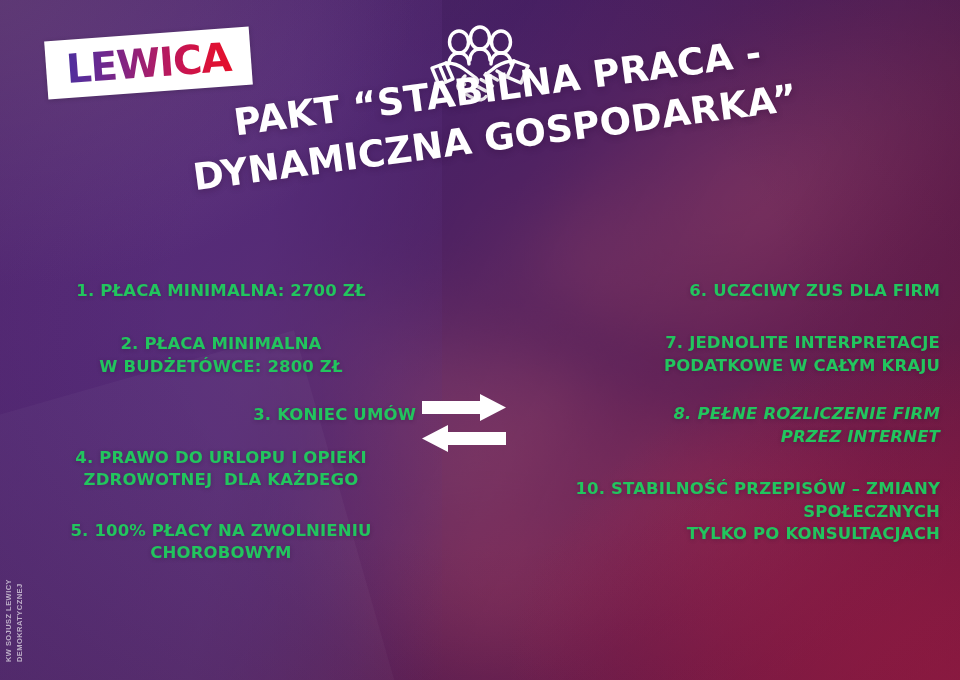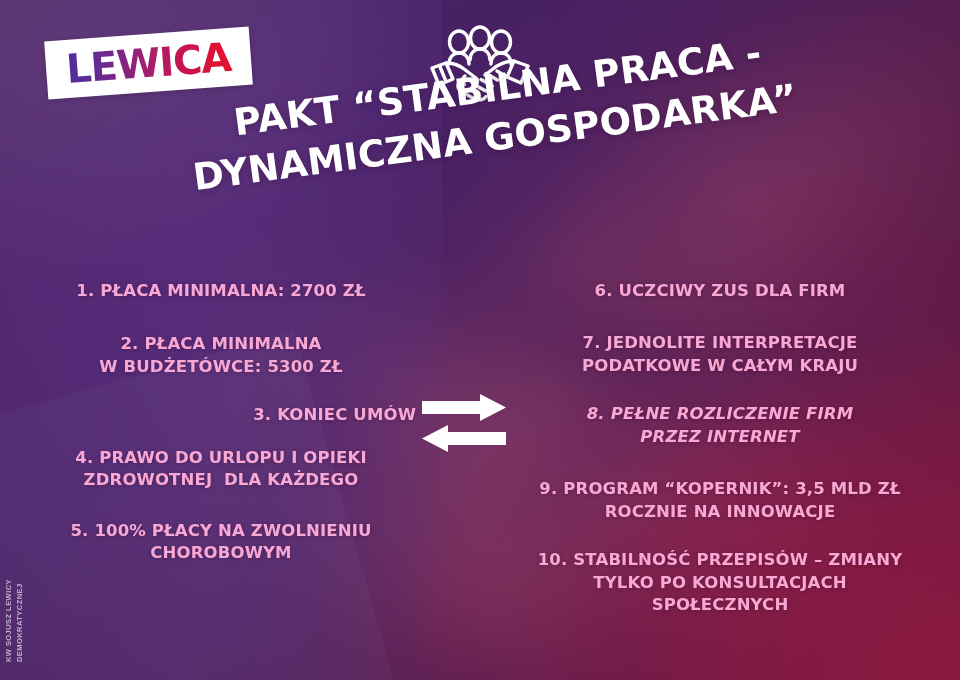--- a/index.html
+++ b/index.html
@@ -180,31 +180,31 @@
   .arrows {
     position: absolute;
     left: 420px; top: 394px;
     width: 88px; height: 58px;
   }
   .arrows svg { display: block; width: 100%; height: 100%; }
 
   
   .col {
     position: absolute;
-    color: #f9a8d4;
+    color: #22c55e;
     font-family: "DejaVu Sans", sans-serif;
     font-weight: 700;
     font-size: 16.5px;
     line-height: 1.36;
     letter-spacing: 0.15px;
     text-align: center;
     text-shadow: 0 1px 4px rgba(45,10,50,0.30);
   }
   .col-left  { left: 26px;  top: 280px; width: 390px; }
-  .col-right { left: 500px; top: 280px; width: 440px; }
+  .col-right { left: 500px; top: 280px; width: 440px; text-align: right; }
 
   .item { margin-bottom: 27px; }
   .item:last-child { margin-bottom: 0; }
   .item .line { display: block; white-space: pre; }
 
   
   .col-left .item.i1 { margin-bottom: 31px; }
   .col-left .item.i2 { margin-bottom: 26px; }
   .col-left .item.i3 { margin-bottom: 20px; text-align: right; }
   .col-left .item.i4 { margin-bottom: 28px; }
@@ -298,21 +298,21 @@
   </div>
 
   <div class="col col-left">
 
     <div class="item i1">
       <span class="line">1. PŁACA MINIMALNA: 2700 ZŁ</span>
     </div>
 
     <div class="item i2">
       <span class="line">2. PŁACA MINIMALNA</span>
-      <span class="line">W BUDŻETÓWCE: 5300 ZŁ</span>
+      <span class="line">W BUDŻETÓWCE: 2800 ZŁ</span>
     </div>
 
     <div class="item i3">
       <span class="line">3. KONIEC UMÓW</span>
     </div>
 
     <div class="item i4">
       <span class="line">4. PRAWO DO URLOPU I OPIEKI</span>
       <span class="line">ZDROWOTNEJ  DLA KAŻDEGO</span>
     </div>
@@ -333,29 +333,25 @@
     <div class="item i7">
       <span class="line">7. JEDNOLITE INTERPRETACJE</span>
       <span class="line">PODATKOWE W CAŁYM KRAJU</span>
     </div>
 
     <div class="item i8">
       <span class="line">8. PEŁNE ROZLICZENIE FIRM</span>
       <span class="line">PRZEZ INTERNET</span>
     </div>
 
-    <div class="item i9">
-      <span class="line">9. PROGRAM “KOPERNIK”: 3,5 MLD ZŁ</span>
-      <span class="line">ROCZNIE NA INNOWACJE</span>
-    </div>
 
     <div class="item i10">
       <span class="line">10. STABILNOŚĆ PRZEPISÓW – ZMIANY</span>
+      <span class="line">SPOŁECZNYCH</span>
       <span class="line">TYLKO PO KONSULTACJACH</span>
-      <span class="line">SPOŁECZNYCH</span>
     </div>
 
   </div>
 
   <div class="credit">KW SOJUSZ LEWICY
 DEMOKRATYCZNEJ</div>
 
 </div>
 
 </body></html>

